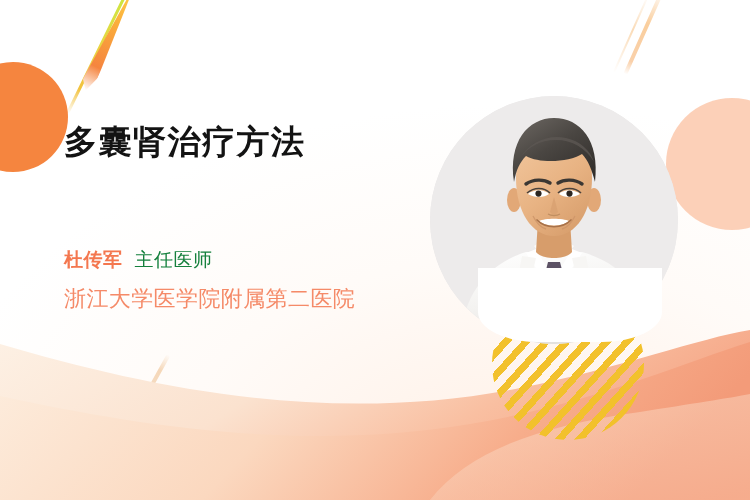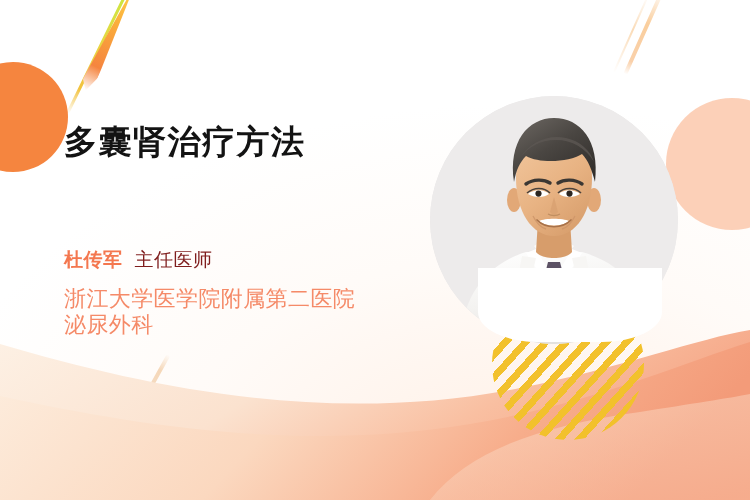--- a/index.html
+++ b/index.html
@@ -9,20 +9,21 @@
   }
   body {
     font-family: "Liberation Sans", "DejaVu Sans", sans-serif;
   }
   .card {
     position: relative;
     width: 750px;
     height: 500px;
     overflow: hidden;
     background: #ffffff;
+    text-align: right;
   }
 
   
   .bg {
     position: absolute;
     inset: 0;
     overflow: hidden;
   }
 
   
@@ -189,21 +190,21 @@
   .doctor-name {
     font-size: 19px;
     font-weight: 700;
     color: #f4774f;
     letter-spacing: .5px;
     margin-top: 26px;
   }
   .doctor-rank {
     font-size: 19px;
     font-weight: 400;
-    color: #7f1d1d;
+    color: #15803d;
     letter-spacing: .5px;
     margin-left: 12px;
   }
   .affiliation {
     position: absolute;
     top: 286px;
     left: 0;
     font-size: 22px;
     line-height: 26px;
     font-weight: 400;
@@ -359,17 +360,16 @@
 
   <div class="text-block">
     <div class="title">多囊肾治疗方法</div>
 
     <div class="doctor-line">
       <span class="doctor-name">杜传军</span><span class="doctor-rank">主任医师</span>
     </div>
 
     <div class="affiliation">
       <div>浙江大学医学院附属第二医院</div>
-      <div>泌尿外科</div>
     </div>
   </div>
 
 </div>
 
 </body></html>

